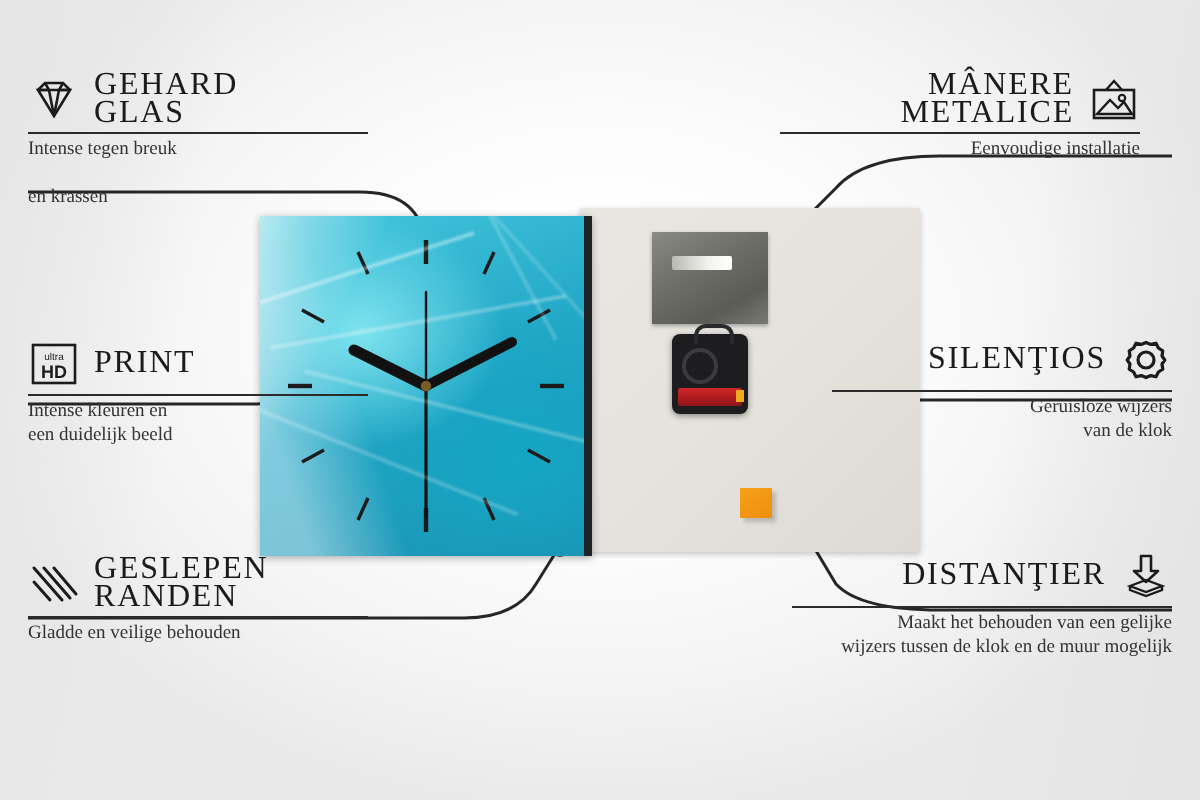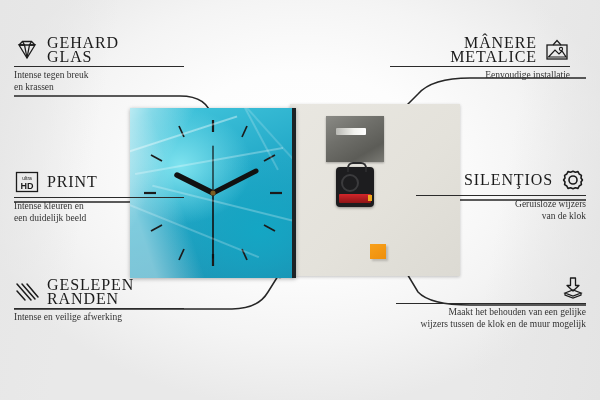--- a/index.html
+++ b/index.html
@@ -179,21 +179,21 @@
           <path d="M5 7 L10.5 7 M15.5 7 L21 7"></path>
         </g>
       </svg>
       <div>
         <div class="ttl">GEHARD</div>
         <div class="ttl">GLAS</div>
       </div>
     </div>
     <div class="rule"></div>
     <div class="sub">Intense tegen breuk</div>
-    <div class="sub" style="margin-top:0">en krassen</div>
+    <div class="sub" style="margin-top:12px">en krassen</div>
   </div>
 
   <div class="feat left" id="f-print">
     <div class="head">
       <svg class="ico" viewBox="0 0 26 24">
         <rect x="2.5" y="2.5" width="21" height="19" fill="none" stroke="#1b1b1b" stroke-width="1.3"></rect>
         <text x="13" y="10" font-family="Liberation Sans, sans-serif" font-size="5" text-anchor="middle" fill="#1b1b1b">ultra</text>
         <text x="13" y="19" font-family="Liberation Sans, sans-serif" font-size="9" font-weight="bold" text-anchor="middle" fill="#1b1b1b">HD</text>
       </svg>
       <div>
@@ -214,21 +214,21 @@
           <line x1="13" y1="4" x2="24" y2="17"></line>
           <line x1="3" y1="11" x2="11" y2="20"></line>
         </g>
       </svg>
       <div>
         <div class="ttl">GESLEPEN</div>
         <div class="ttl">RANDEN</div>
       </div>
     </div>
     <div class="rule"></div>
-    <div class="sub">Intense en veilige afwerking</div>
+    <div class="sub">Gladde en veilige behouden</div>
   </div>
 
   <div class="feat right" id="f-hands">
     <div class="head">
       <div>
         <div class="ttl">MÂNERE</div>
         <div class="ttl">METALICE</div>
       </div>
       <svg class="ico" viewBox="0 0 26 24">
         <rect x="3" y="7" width="20" height="14" fill="none" stroke="#1b1b1b" stroke-width="1.3"></rect>
@@ -254,20 +254,21 @@
       </svg>
     </div>
     <div class="rule"></div>
     <div class="sub">Geruisloze wijzers</div>
     <div class="sub" style="margin-top:0">van de klok</div>
   </div>
 
   <div class="feat right" id="f-spacer">
     <div class="head">
       <div>
+        <div class="ttl">DISTANŢIER</div>
       </div>
       <svg class="ico" viewBox="0 0 26 24">
         <path d="M10.5 2 L15.5 2 L15.5 9.5 L19 9.5 L13 15 L7 9.5 L10.5 9.5 Z" fill="none" stroke="#1b1b1b" stroke-width="1.3" stroke-linejoin="round"></path>
         <path d="M5 17 L13 14 L21 17 L13 20 Z" fill="none" stroke="#1b1b1b" stroke-width="1.2"></path>
         <path d="M5 17 L5 19 L13 22 L21 19 L21 17" fill="none" stroke="#1b1b1b" stroke-width="1.2"></path>
       </svg>
     </div>
     <div class="rule"></div>
     <div class="sub">Maakt het behouden van een gelijke</div>
     <div class="sub" style="margin-top:0">wijzers tussen de klok en de muur mogelijk</div>

